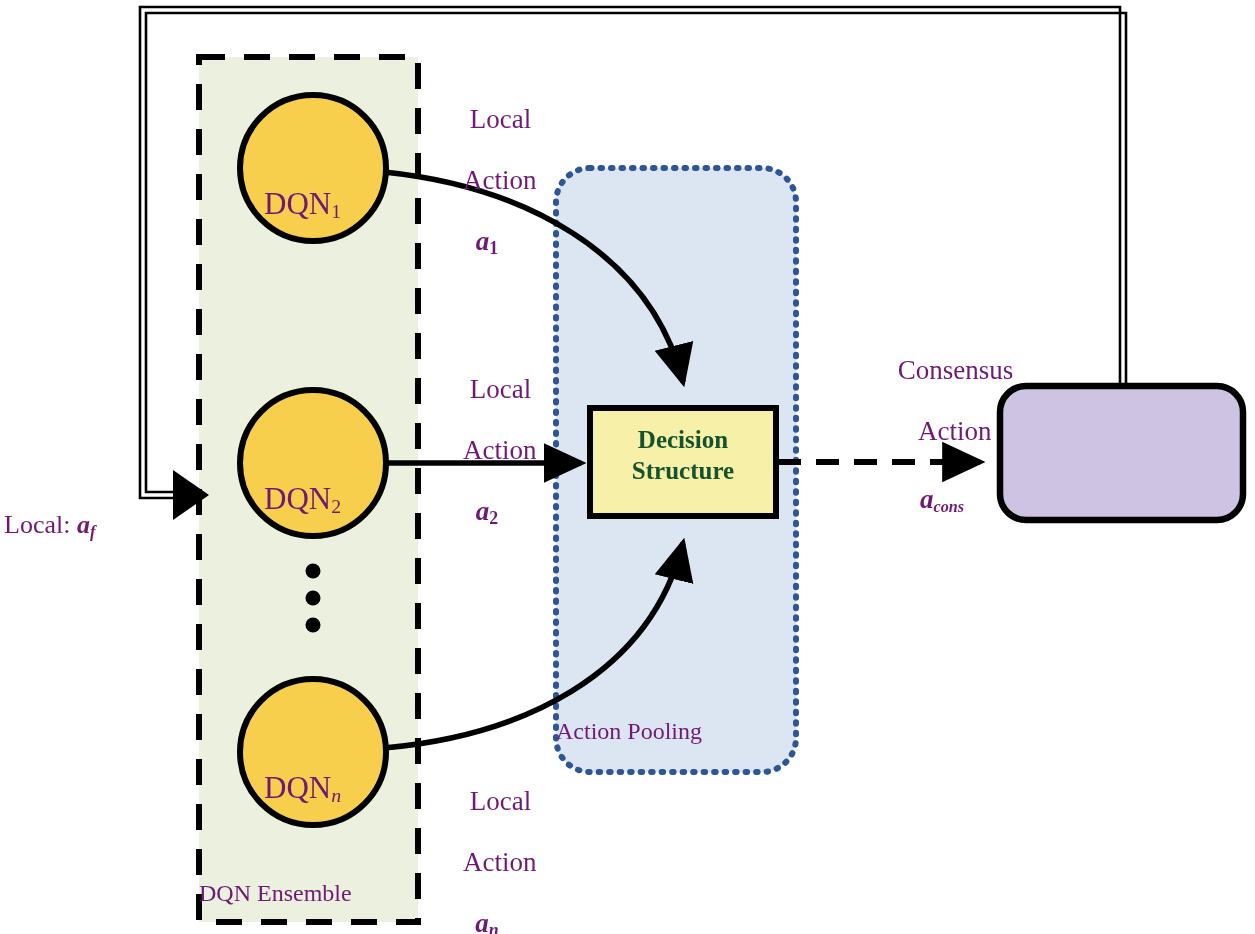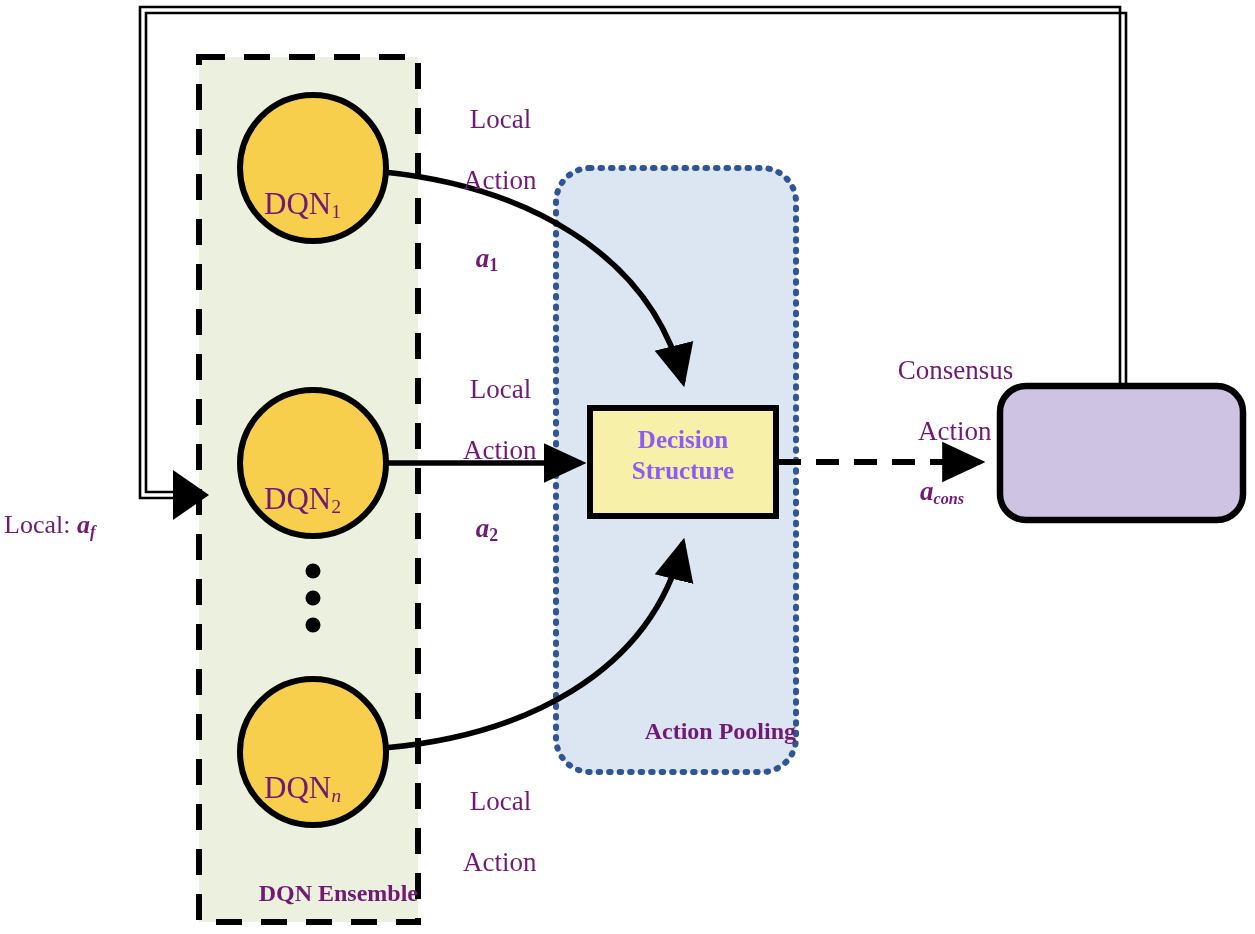--- a/index.html
+++ b/index.html
@@ -50,41 +50,41 @@
   
   .flow-lbl {
     font-size: 27px;
     text-align: center;
     width: 150px;
   }
   .flow-lbl .sym {
     display: block;
     font-weight: bold;
     font-style: italic;
-    margin-top: 18px;
+    margin-top: 1px;
   }
   .flow-lbl .sym sub {
     font-size: 0.66em;
     vertical-align: -0.24em;
     font-style: normal;
     font-weight: bold;
   }
   .flow-lbl .sym sub.it { font-style: italic; }
 
   
   .consensus {
     font-size: 27px;
     text-align: center;
     width: 210px;
   }
   .consensus .sym {
     display: block;
     font-weight: bold;
     font-style: italic;
-    margin-top: 0;
+    margin-top: 8px;
   }
   .consensus .sym sub {
     font-size: 0.6em;
     vertical-align: -0.24em;
     font-style: italic;
     font-weight: bold;
   }
 
   
   .reward-block {
@@ -96,32 +96,32 @@
   .reward-block i { font-weight: bold; font-style: italic; }
   .reward-block i sub {
     font-size: 0.64em;
     vertical-align: -0.25em;
     font-style: italic;
   }
 
   
   .container-cap {
     font-size: 24px;
-    font-weight: bold;
-    text-align: right;
+    font-weight: normal;
+    text-align: left;
   }
 
   
   .ds-text {
     position: absolute;
     font-size: 25px;
     font-weight: bold;
     text-align: center;
     line-height: 1.22;
-    color: #8b5cf6;
+    color: #14532d;
   }
 
   
   .rl-text {
     position: absolute;
     font-size: 25px;
     font-weight: bold;
     text-align: center;
     line-height: 1.24;
     color: #000;

